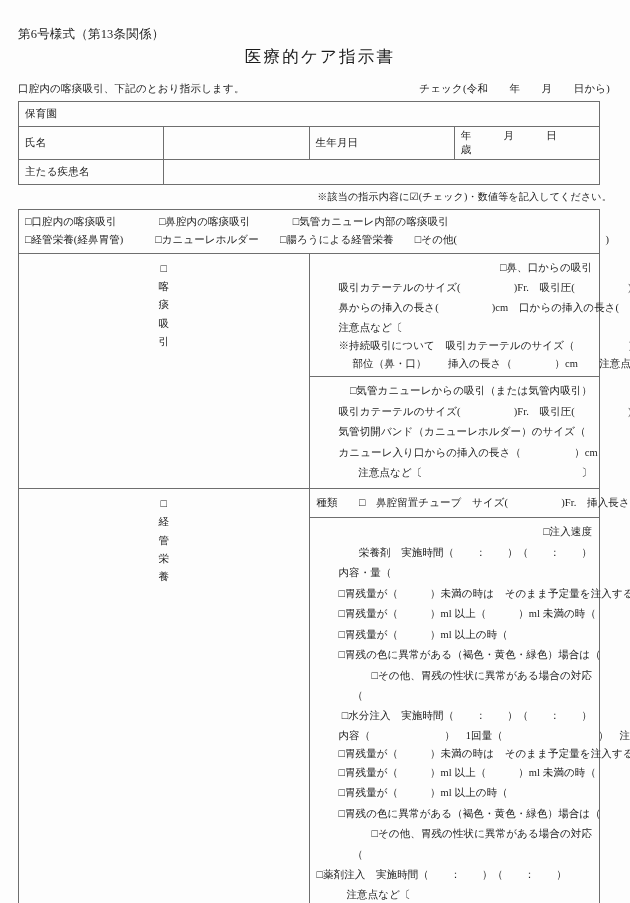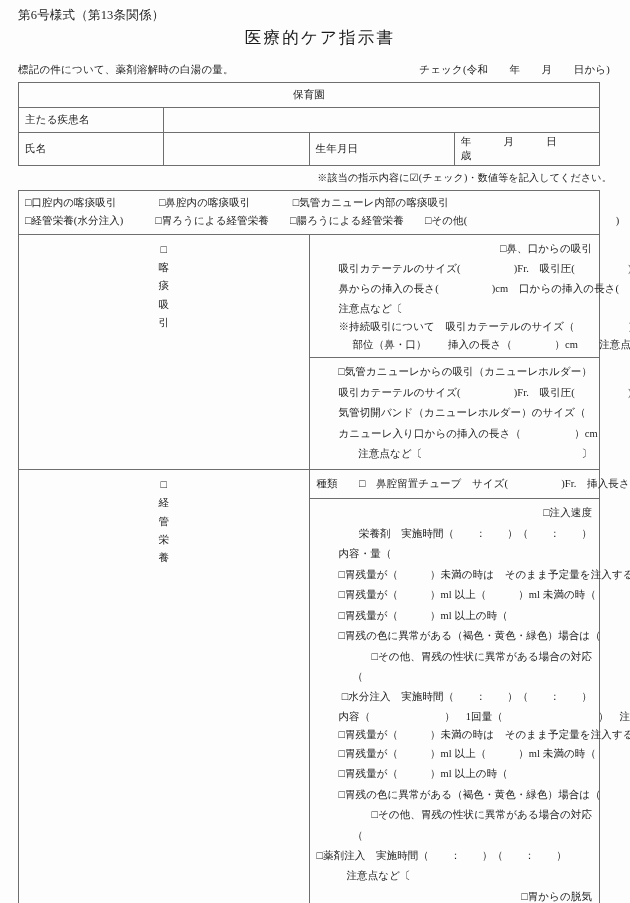--- a/index.html
+++ b/index.html
@@ -5,42 +5,42 @@
 <style>
   html,body{margin:0;padding:0;}
   body{
     width:630px;height:903px;
     background:#fdfdfd;
     font-family:"Liberation Serif","DejaVu Serif",serif;
     color:#1a1a1a;
     -webkit-font-smoothing:antialiased;
     overflow:hidden;
   }
-  .page{position:relative;width:630px;height:903px;box-sizing:border-box;padding:6px 18px 0 18px;}
+  .page{position:relative;width:630px;height:903px;box-sizing:border-box;padding:25px 18px 0 18px;}
 
   
   .form-no{font-size:12.5px;letter-spacing:.2px;margin:0 0 2px 0;line-height:1.5;}
   .doc-title{
     text-align:center;font-size:16.5px;letter-spacing:2.2px;
     margin:2px 0 0 0;font-weight:400;padding-left:10px;
   }
   .intro-row{
     display:flex;justify-content:space-between;align-items:flex-end;
     font-size:10.5px;margin-top:14px;margin-bottom:5px;padding-right:2px;
   }
   .intro-left{letter-spacing:.2px;}
   .intro-right{letter-spacing:.2px;white-space:pre;}
 
   
   table.info{border-collapse:collapse;width:582px;table-layout:fixed;}
   table.info td{
     border:1px solid #6e6e6e;font-size:10.5px;height:20px;
     padding:2px 6px;vertical-align:middle;letter-spacing:.2px;
   }
-  td.c-center{text-align:center;}
+  td.c-center{text-align:left;}
   td.lbl{width:74px;}
   td.bd{width:70px;}
 
   .note-line{font-size:10px;margin:5px 0 5px 0;letter-spacing:.2px;text-align:right;}
 
   
   table.main{border-collapse:collapse;width:582px;table-layout:fixed;}
   table.main > tbody > tr > td{border:1px solid #6e6e6e;vertical-align:top;}
 
   .chk-block{padding:3px 6px 3px 6px;margin-top:16px;}
@@ -65,51 +65,51 @@
 </style>
 </head>
 <body>
 
 <div class="page">
 
   <div class="form-no">第6号様式（第13条関係）</div>
   <h1 class="doc-title">医療的ケア指示書</h1>
 
   <div class="intro-row">
-    <div class="intro-left">標記の件について、薬剤溶解時の白湯の量。</div>
+    <div class="intro-left">口腔内の喀痰吸引、下記のとおり指示します。</div>
     <div class="intro-right">チェック(令和　　年　　月　　日から)</div>
   </div>
 
   <table class="info">
     <tbody>
       <tr>
         <td class="c-center" colspan="4">保育園</td>
       </tr>
       <tr>
-        <td class="lbl">主たる疾患名</td>
-        <td colspan="3"></td>
-      </tr>
-      <tr>
         <td class="lbl">氏名</td>
         <td></td>
         <td class="bd">生年月日</td>
         <td>年　　　月　　　日　　　歳</td>
+      </tr>
+      <tr>
+        <td class="lbl">主たる疾患名</td>
+        <td colspan="3"></td>
       </tr>
     </tbody>
   </table>
 
   <div class="note-line">※該当の指示内容に☑(チェック)・数値等を記入してください。</div>
 
   <table class="main">
     <tbody>
 
       <tr>
         <td colspan="2" class="chk-block">
           <div class="chk-row">□口腔内の喀痰吸引　　　　□鼻腔内の喀痰吸引　　　　□気管カニューレ内部の喀痰吸引</div>
-          <div class="chk-row">□経管栄養(水分注入)　　　□胃ろうによる経管栄養　　□腸ろうによる経管栄養　　□その他(　　　　　　　　　　　　　　)</div>
+          <div class="chk-row">□経管栄養(経鼻胃管)　　　□カニューレホルダー　　□腸ろうによる経管栄養　　□その他(　　　　　　　　　　　　　　)</div>
         </td>
       </tr>
 
       <tr>
         <td class="vlabel">
           <span>□</span>
           <span>喀</span>
           <span>痰</span>
           <span>吸</span>
           <span>引</span>
@@ -122,21 +122,21 @@
               <p class="l i1">吸引カテーテルのサイズ(　　　　　)Fr.　吸引圧(　　　　　)cmH20 以下</p>
               <p class="l i1">鼻からの挿入の長さ(　　　　　)cm　口からの挿入の長さ(　　　　　)cm</p>
               <p class="l i1 tight">注意点など〔　　　　　　　　　　　　　　　　　　　　　　　　　　　　　　　　　　　　〕</p>
               <p class="l i1 tight">※持続吸引について　吸引カテーテルのサイズ（　　　　　）Fr.　　吸引圧(　　　　　)cmH20</p>
               <p class="l i2 tight">部位（鼻・口）　　挿入の長さ（　　　　）cm　　注意点など〔　　　　　　　　　　　　　　　　　　　　〕</p>
             </div>
           </div>
 
           <div class="sub">
             <div class="pad">
-              <p class="l">□気管カニューレからの吸引（カニューレホルダー）</p>
+              <p class="l">□気管カニューレからの吸引（または気管内吸引）</p>
               <p class="l i1">吸引カテーテルのサイズ(　　　　　)Fr.　吸引圧(　　　　　)cmH20 以下</p>
               <p class="l i1">気管切開バンド（カニューレホルダー）のサイズ（　　　　　　　　　　　　　）</p>
               <p class="l i1">カニューレ入り口からの挿入の長さ（　　　　　）cm</p>
               <p class="l i1">注意点など〔　　　　　　　　　　　　　　　〕</p>
             </div>
           </div>
 
         </td>
       </tr>
 

